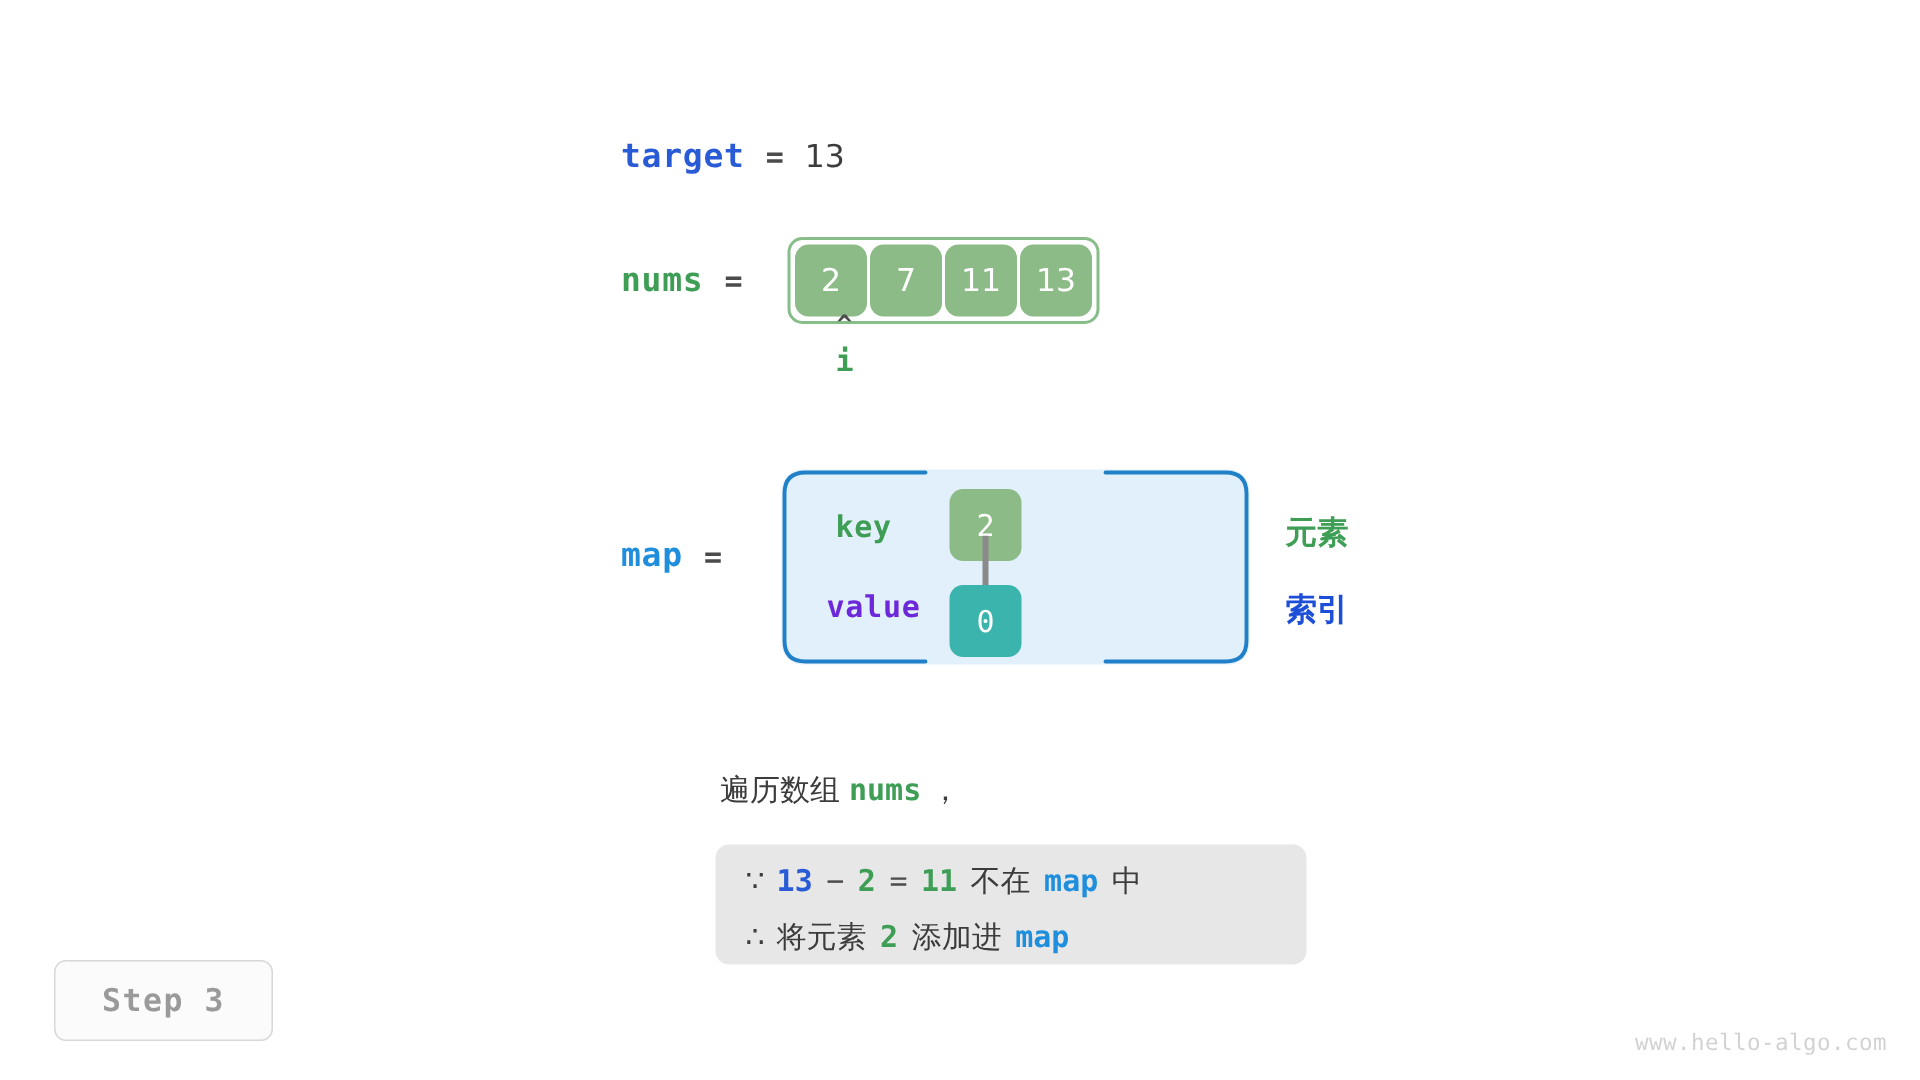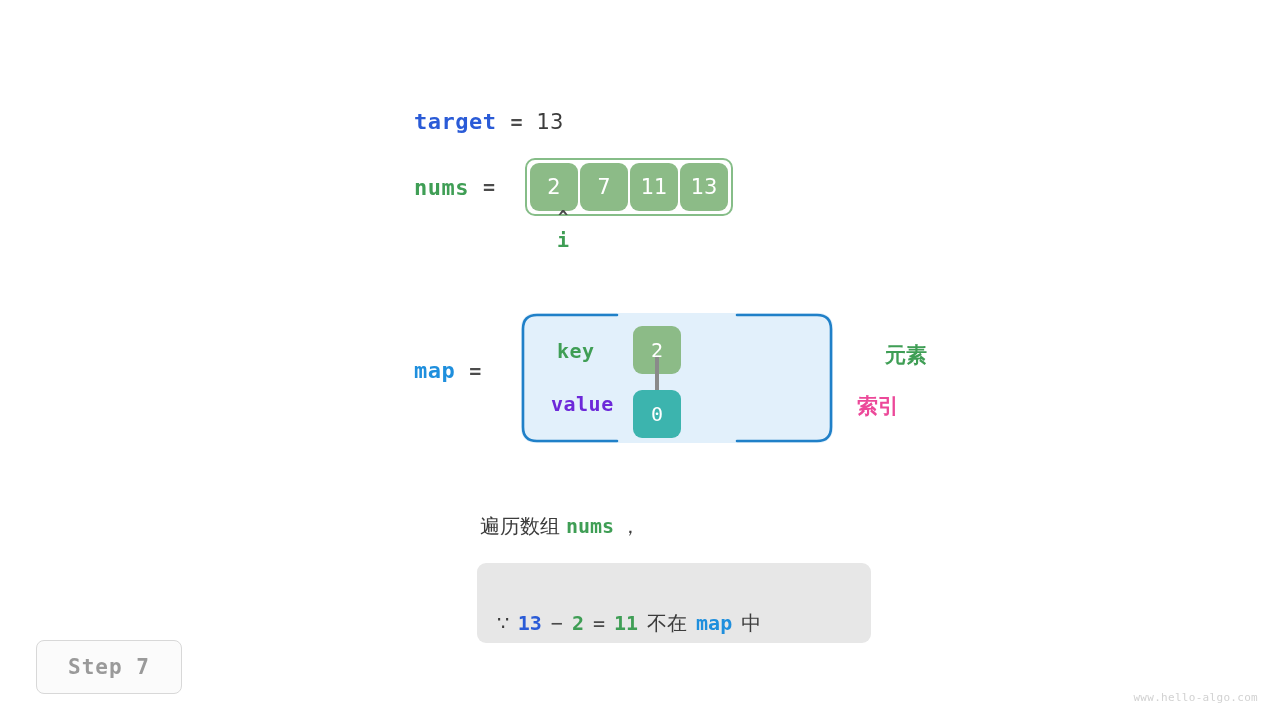--- a/index.html
+++ b/index.html
@@ -19,21 +19,20 @@
   }
 
   
   #target-row {
     position: absolute;
     left: 414px;
     top: 92px;
     display: flex;
     align-items: baseline;
     gap: 14px;
-    margin-top: 17px;
   }
   #target-name {
     font-family: "DejaVu Sans Mono", monospace;
     font-weight: bold;
     font-size: 22px;
     color: #2a5bd7;
     letter-spacing: 0.5px;
   }
   .eq {
     font-family: "DejaVu Sans Mono", monospace;
@@ -193,26 +192,25 @@
   .map-side-label {
     position: absolute;
     font-family: "DejaVu Sans", sans-serif;
     font-weight: bold;
     font-size: 21px;
   }
   #map-elem-label {
     left: 857px;
     top: 341px;
     color: #3f9e55;
-    margin-left: 28px;
   }
   #map-index-label {
     left: 857px;
     top: 392px;
-    color: #ec4899;
+    color: #1d4ed8;
   }
 
   
   #caption-line {
     position: absolute;
     left: 480px;
     top: 513px;
     font-family: "DejaVu Sans", sans-serif;
     font-size: 20px;
     color: #3c3c3c;
@@ -237,21 +235,21 @@
     border-radius: 9px;
   }
   .note-line {
     position: absolute;
     left: 20px;
     font-family: "DejaVu Sans", sans-serif;
     font-size: 20px;
     color: #3c3c3c;
     white-space: nowrap;
   }
-  #note-line-1 { top: 11px; margin-top: 36px; }
+  #note-line-1 { top: 11px; }
   #note-line-2 { top: 48px; }
   .note-line .sym {
     font-family: "DejaVu Sans", sans-serif;
     color: #3c3c3c;
     margin-right: 8px;
   }
   .note-line .n-blue {
     font-family: "DejaVu Sans Mono", monospace;
     font-weight: bold;
     color: #2a5bd7;
@@ -297,21 +295,21 @@
     color: #9a9a9a;
     letter-spacing: 1px;
   }
 
   
   #watermark {
     position: absolute;
     right: 22px;
     bottom: 16px;
     font-family: "DejaVu Sans Mono", monospace;
-    font-size: 11px;
+    font-size: 15px;
     color: #d2d2d2;
     letter-spacing: 0.3px;
   }
 </style>
 </head>
 <body>
 
 <div id="target-row">
   <span id="target-name" class="mono">target</span>
   <span class="eq">=</span>
@@ -361,19 +359,22 @@
 <div class="map-side-label" id="map-index-label">索引</div>
 
 <div id="caption-line">
   <span>遍历数组</span><span class="kw-green">nums</span><span>，</span>
 </div>
 
 <div id="note-box">
   <div class="note-line" id="note-line-1">
     <span class="sym">∵</span><span class="n-blue">13</span><span class="sp"></span><span class="op">−</span><span class="sp"></span><span class="n-green">2</span><span class="sp"></span><span class="op">=</span><span class="sp"></span><span class="n-green">11</span><span class="sp"></span><span class="cn">不在</span><span class="sp"></span><span class="n-map">map</span><span class="sp"></span><span class="cn">中</span>
   </div>
+  <div class="note-line" id="note-line-2">
+    <span class="sym">∴</span><span class="cn">将元素</span><span class="sp"></span><span class="n-green">2</span><span class="sp"></span><span class="cn">添加进</span><span class="sp"></span><span class="n-map">map</span>
+  </div>
 </div>
 
 <div id="step-badge">
-  <span id="step-badge-label">Step 7</span>
+  <span id="step-badge-label">Step 3</span>
 </div>
 
 <div id="watermark">www.hello-algo.com</div>
 
 </body></html>

